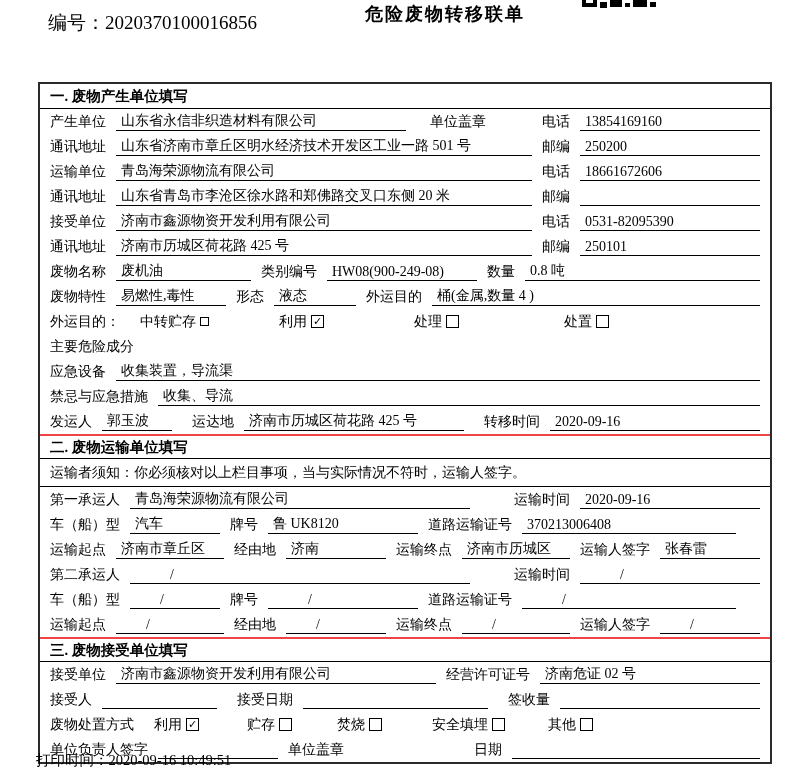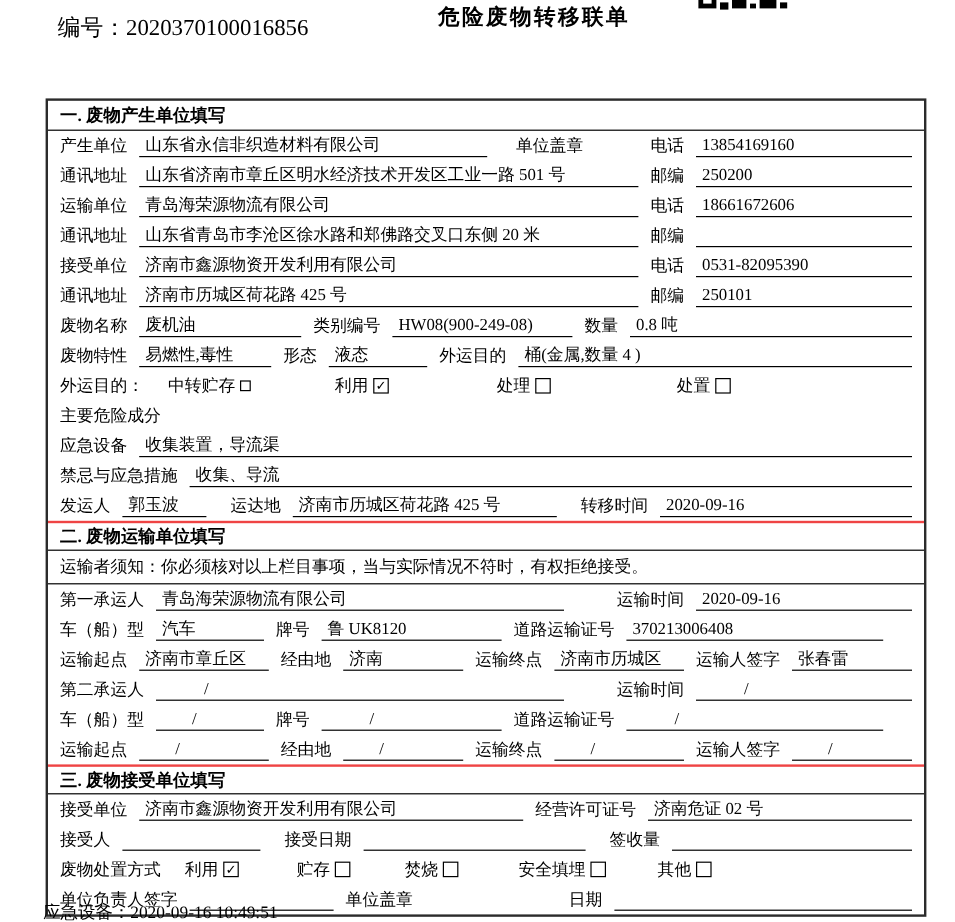--- a/index.html
+++ b/index.html
@@ -197,21 +197,21 @@
     <span class="u w70">郭玉波</span>
     <span class="lbl ml20">运达地</span>
     <span class="u w220">济南市历城区荷花路 425 号</span>
     <span class="lbl ml20">转移时间</span>
     <span class="u grow">2020-09-16</span>
   </div>
 
   <div class="sec-header mid">二. 废物运输单位填写</div>
 
   <div class="notice-row">
-    <span>运输者须知：你必须核对以上栏目事项，当与实际情况不符时，有权拒绝接受。</span>
+    <span>运输者须知：你必须核对以上栏目事项，当与实际情况不符时，运输人签字。</span>
   </div>
 
   <div class="row">
     <span class="lbl">第一承运人</span>
     <span class="u w340">青岛海荣源物流有限公司</span>
     <span class="lbl mla">运输时间</span>
     <span class="u w180">2020-09-16</span>
   </div>
 
   <div class="row">
@@ -308,14 +308,14 @@
     <span class="lbl">单位负责人签字</span>
     <span class="u w120"></span>
     <span class="lbl">单位盖章</span>
     <span class="lbl ml120">日期</span>
     <span class="u grow"></span>
   </div>
 
 </div>
 
 <div class="print-line">
-  <span>应急设备：</span><span>2020-09-16 10:49:51</span>
+  <span>打印时间：</span><span>2020-09-16 10:49:51</span>
 </div>
 
 </body></html>

